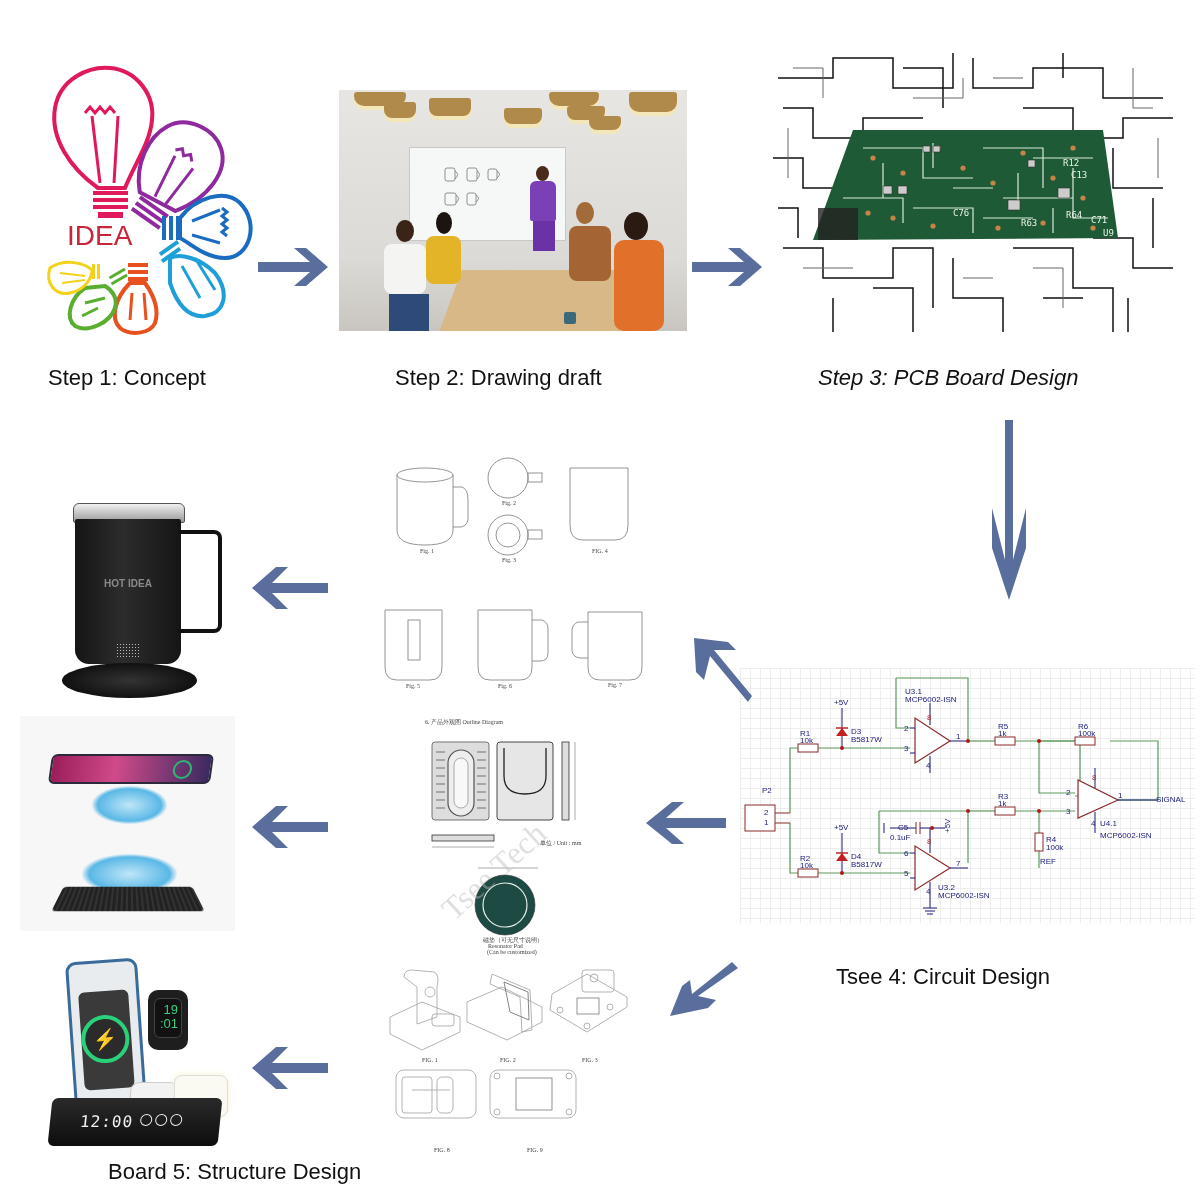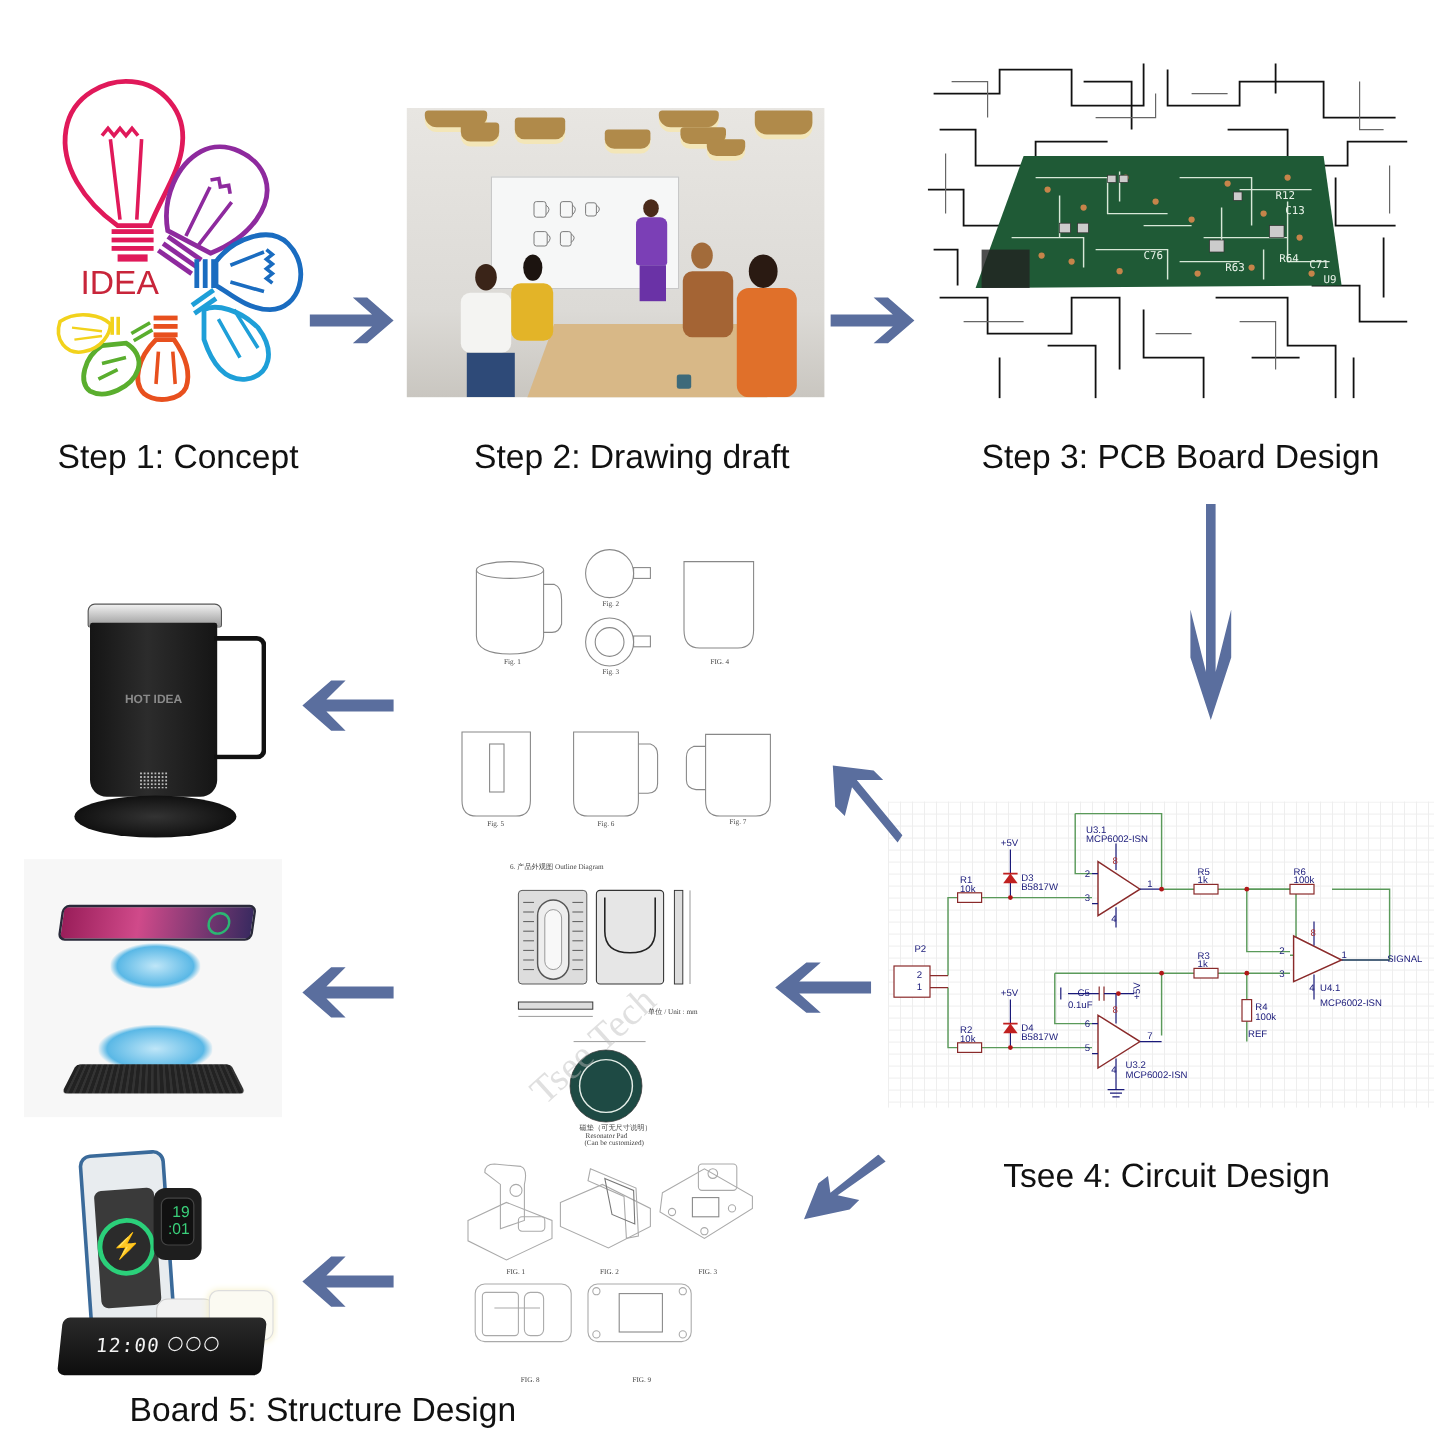--- a/index.html
+++ b/index.html
@@ -1,18 +1,18 @@
 <!DOCTYPE html>
 <html><head>
 <meta charset="utf-8">
 <style>
   html, body { margin:0; padding:0; }
   body { width:1200px; height:1200px; background:#ffffff; position:relative; overflow:hidden; font-family:"Liberation Sans", sans-serif; }
   .abs { position:absolute; }
-  .step-label { position:absolute; font-size:28px; color:#111; white-space:nowrap; font-family:"Liberation Sans", sans-serif; }
+  .step-label { position:absolute; font-size:22px; color:#111; white-space:nowrap; font-family:"Liberation Sans", sans-serif; }
   .arrow { position:absolute; }
   .panel { position:absolute; overflow:hidden; }
   .fig-cap { font-family:"Liberation Serif", serif; font-size:6px; fill:#444; }
   .schem-txt { font-family:"Liberation Sans", sans-serif; font-size:8px; fill:#1a1a7a; }
   .schem-red { fill:#a33; }
 </style>
 </head>
 <body>
 
 <div class="panel" style="left:30px;top:58px;width:230px;height:280px;">
@@ -208,21 +208,21 @@
       <text x="290" y="118">R12</text>
       <text x="298" y="130">C13</text>
       <text x="180" y="168">C76</text>
       <text x="248" y="178">R63</text>
       <text x="293" y="170">R64</text>
       <text x="318" y="175">C71</text>
       <text x="330" y="188">U9</text>
     </g>
   </svg>
 </div>
-<div class="step-label" style="left:818px;top:365px;">Step 3: PCB Board Design</div>
+<div class="step-label" style="left:818px;top:365px;font-style:italic;">Step 3: PCB Board Design</div>
 
 <svg class="arrow" style="left:988px;top:420px;" width="44" height="182" viewBox="0 0 44 182">
   <path d="M17 0 H25 V140 L38 88 V128 L21 180 L4 128 V88 L17 140 Z" fill="#5a6e9e"></path>
 </svg>
 
 <div class="panel" style="left:740px;top:668px;width:455px;height:255px;background-color:#fff;background-image:linear-gradient(#eee 1px,transparent 1px),linear-gradient(90deg,#eee 1px,transparent 1px);background-size:10px 10px;">
   <svg width="455" height="255" viewBox="0 0 455 255">
 
     <g stroke="#5a9a5a" stroke-width="1.2" fill="none">
       <path d="M50 145 V80 H58"></path>
@@ -527,21 +527,21 @@
   <div class="abs" style="left:72px;top:70px;width:75px;height:38px;background:radial-gradient(ellipse at center,#bfe6f8 0%,#5ab8e6 60%,transparent 72%);"></div>
   <div class="abs" style="left:62px;top:138px;width:95px;height:40px;background:radial-gradient(ellipse at center,#bfe6f8 0%,#5ab8e6 60%,transparent 72%);"></div>
   <div class="abs" style="left:38px;top:168px;width:140px;height:28px;background:repeating-linear-gradient(90deg,#222 0 3px,#333 3px 5px);transform:perspective(80px) rotateX(30deg);border-radius:4px;"></div>
 </div>
 
 <div class="panel" style="left:42px;top:950px;width:190px;height:205px;">
   <div class="abs" style="left:28px;top:10px;width:66px;height:142px;border:3px solid #3a6a9a;border-radius:10px;background:#e8ecef;transform:rotate(-4deg);">
     <div class="abs" style="left:8px;top:28px;width:50px;height:98px;background:#3a3a3a;border-radius:6px;"></div>
     <div class="abs" style="left:8px;top:52px;width:40px;height:40px;border:4px solid #2bd07a;border-radius:50%;background:#2b2b2b;color:#2bd07a;font-size:20px;line-height:40px;text-align:center;">⚡</div>
   </div>
-  <div class="abs" style="left:86px;top:40px;width:40px;height:60px;background:#1e1e1e;border-radius:10px;">
+  <div class="abs" style="left:106px;top:40px;width:40px;height:60px;background:#1e1e1e;border-radius:10px;">
     <div class="abs" style="left:6px;top:8px;width:28px;height:40px;background:#111;border:1px solid #444;border-radius:6px;color:#3ad07a;font-size:13px;line-height:14px;text-align:right;padding-right:3px;box-sizing:border-box;">
       <div style="margin-top:4px;">19</div>
       <div>:01</div>
     </div>
   </div>
   <div class="abs" style="left:88px;top:132px;width:48px;height:24px;background:#f2f2f2;border-radius:10px;border:1px solid #ccc;"></div>
   <div class="abs" style="left:132px;top:125px;width:52px;height:40px;background:#fbfaf2;border-radius:8px;box-shadow:0 0 6px #f6f0c8;border:1px solid #ddd;"></div>
   <div class="abs" style="left:8px;top:148px;width:170px;height:48px;background:linear-gradient(180deg,#2a2a2a,#0d0d0d);border-radius:6px;transform:skewX(-6deg);">
     <div class="abs" style="left:30px;top:14px;font-family:'DejaVu Sans Mono',monospace;font-size:16px;color:#f2f2f2;letter-spacing:1px;">12:00</div>
     <div class="abs" style="left:90px;top:16px;width:10px;height:10px;border:1.5px solid #eee;border-radius:50%;"></div>

